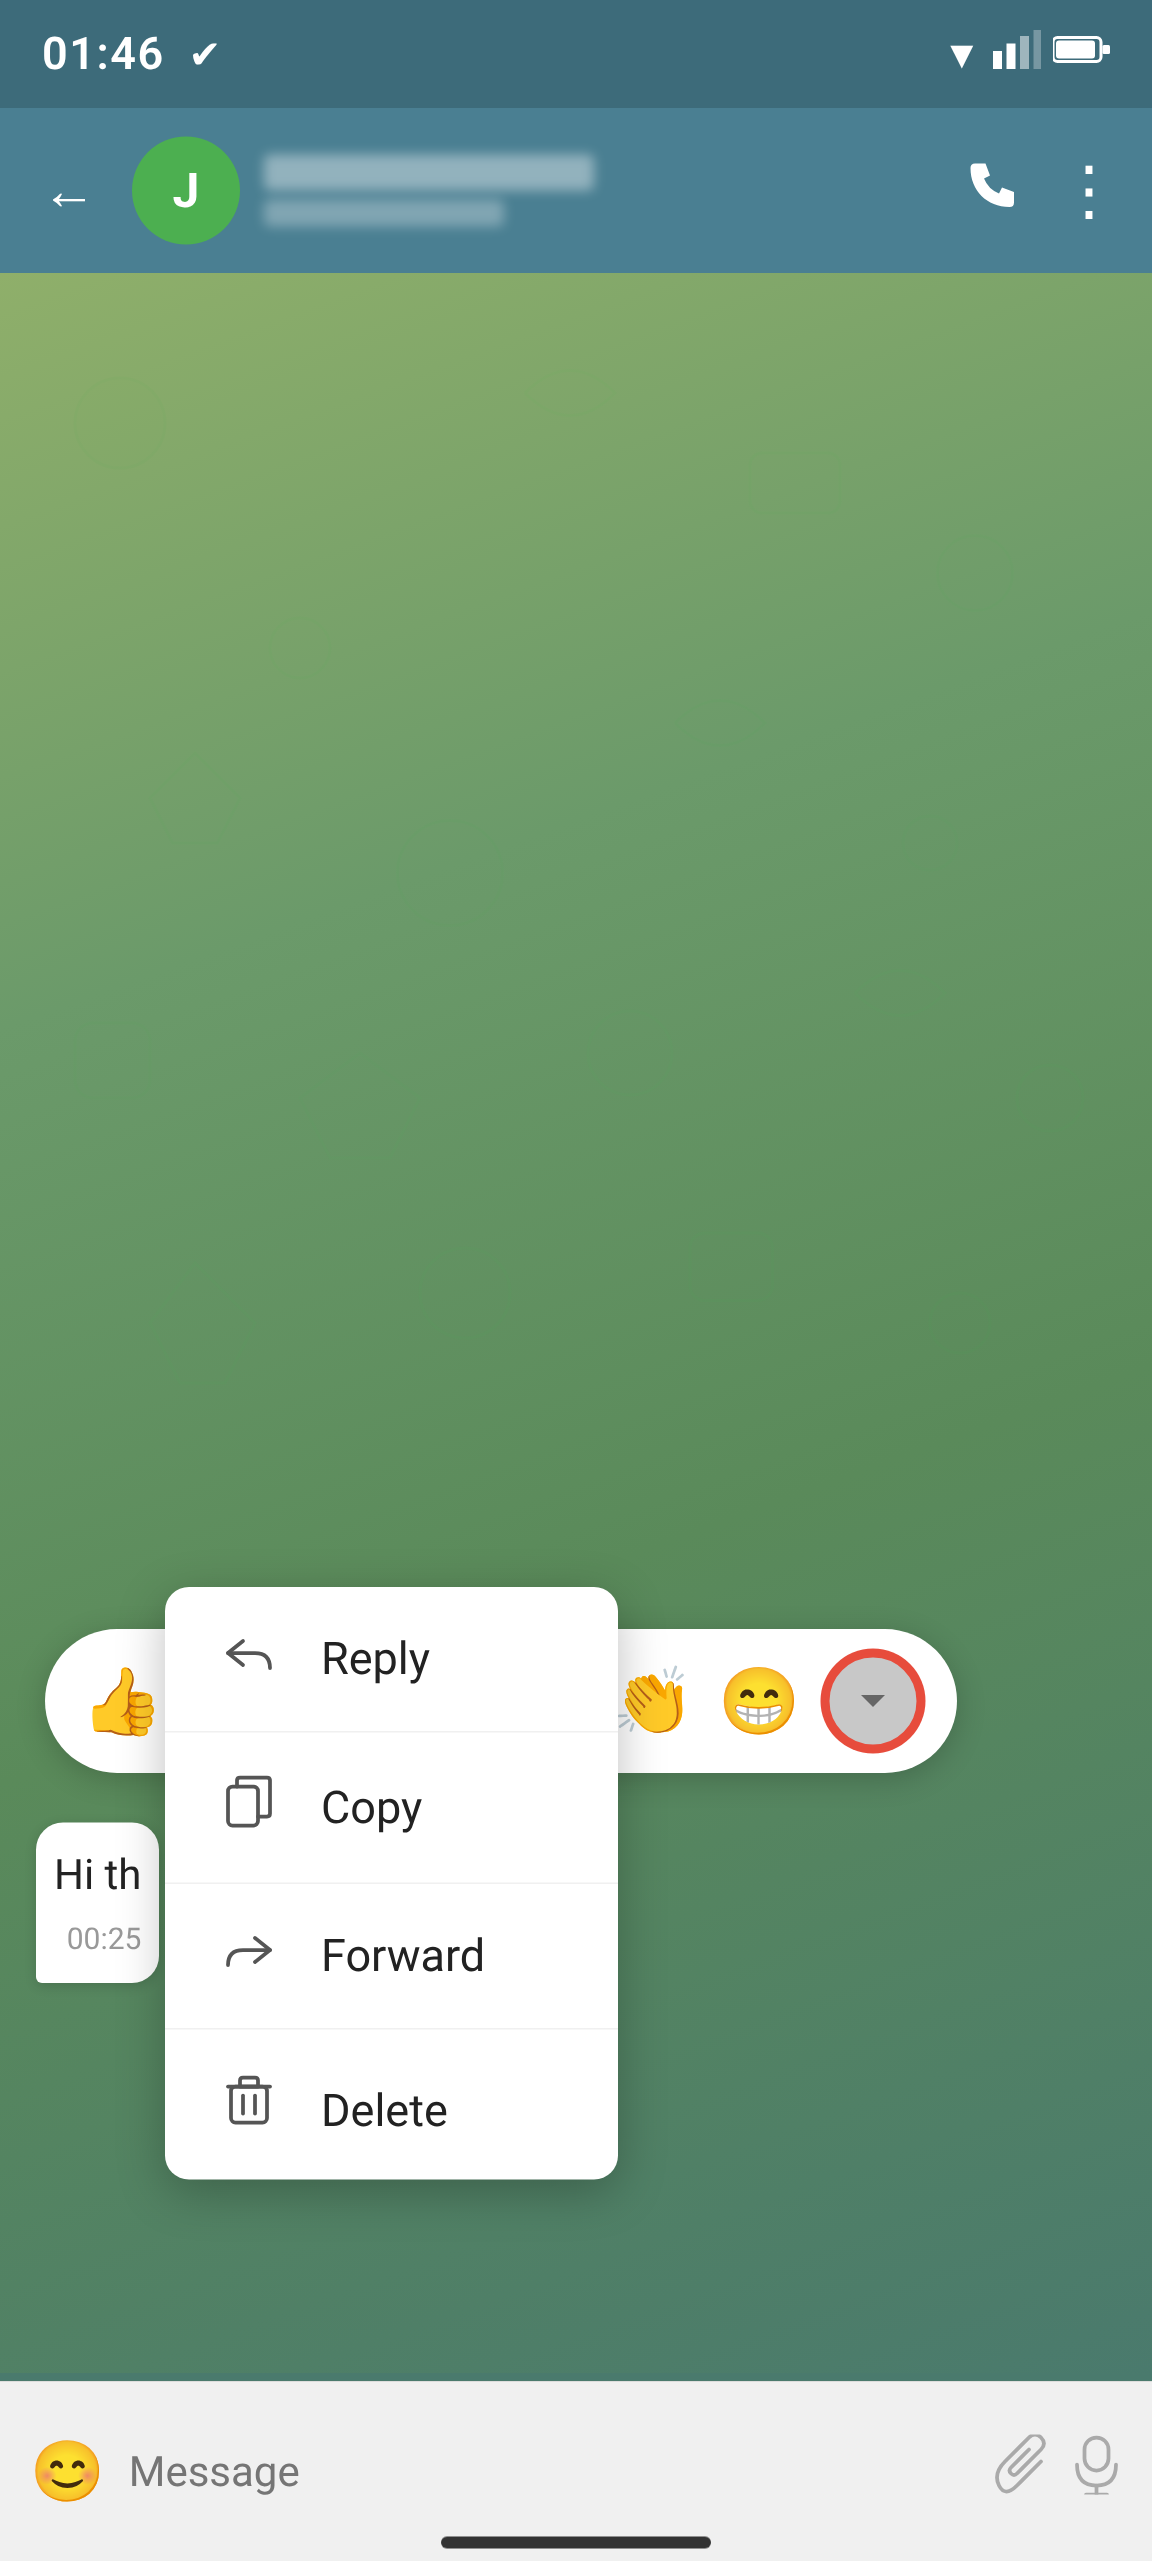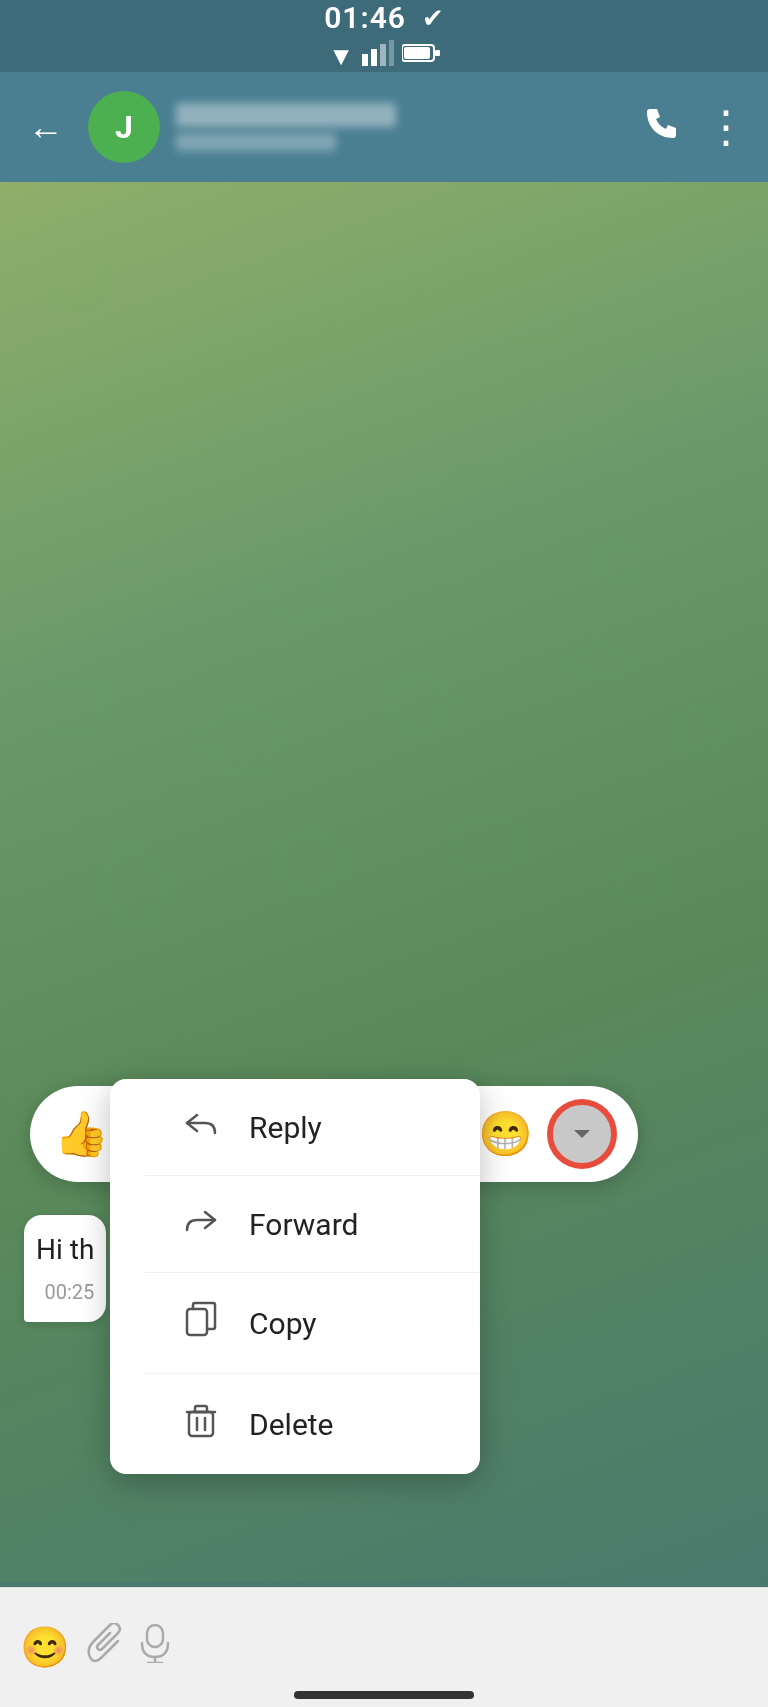--- a/index.html
+++ b/index.html
@@ -18,21 +18,20 @@
     .status-bar {
       width: 100%;
       height: 72px;
       background: #3d6b7a;
       display: flex;
       align-items: center;
       justify-content: space-between;
       padding: 0 28px;
       position: relative;
       z-index: 10;
-      flex-direction: column;
     }
 
     .status-left {
       display: flex;
       align-items: center;
       gap: 16px;
     }
 
     .status-time {
       color: white;
@@ -200,42 +199,42 @@
       font-size: 28px;
       color: #666;
       position: relative;
       border: 3px solid #e74c3c;
       box-shadow: 0 0 0 3px #e74c3c;
     }
 
     
     .context-menu {
       position: absolute;
-      bottom: 108px;
+      bottom: 129px;
       left: 110px;
       background: white;
       border-radius: 16px;
-      width: 370px;
+      width: 302px;
       box-shadow: 0 8px 32px rgba(0,0,0,0.25);
       z-index: 30;
       overflow: hidden;
-      padding-left: 35px;
     }
 
     .menu-item {
       display: flex;
       align-items: center;
       padding: 28px 36px;
       gap: 28px;
       cursor: pointer;
       border-bottom: 1px solid #f0f0f0;
     }
 
     .menu-item:last-child {
       border-bottom: none;
+      align-items: flex-end;
     }
 
     .menu-icon {
       font-size: 32px;
       color: #555;
       width: 40px;
       text-align: center;
       flex-shrink: 0;
     }
 
@@ -399,36 +398,36 @@
         <svg width="36" height="32" viewBox="0 0 36 32" fill="none" stroke="#555" stroke-width="2.5" stroke-linecap="round" stroke-linejoin="round">
           <path d="M14 8 L4 16 L14 24"></path>
           <path d="M4 16 H22 Q32 16 32 26"></path>
         </svg>
       </span>
       <span class="menu-label">Reply</span>
     </div>
 
     <div class="menu-item">
       <span class="menu-icon">
+        <svg width="32" height="36" viewBox="0 0 32 36" fill="none" stroke="#555" stroke-width="2.5" stroke-linecap="round" stroke-linejoin="round">
+          <rect x="2" y="8" width="20" height="26" rx="3"></rect>
+          <path d="M8 8 V4 Q8 2 10 2 H28 Q30 2 30 4 V26 Q30 28 28 28 H22"></path>
+        </svg>
+      </span>
+      <span class="menu-label">Copy</span>
+    </div>
+
+    <div class="menu-item">
+      <span class="menu-icon">
         <svg width="36" height="32" viewBox="0 0 36 32" fill="none" stroke="#555" stroke-width="2.5" stroke-linecap="round" stroke-linejoin="round">
           <path d="M22 8 L32 16 L22 24"></path>
           <path d="M32 16 H14 Q4 16 4 26"></path>
         </svg>
       </span>
       <span class="menu-label">Forward</span>
-    </div>
-
-    <div class="menu-item">
-      <span class="menu-icon">
-        <svg width="32" height="36" viewBox="0 0 32 36" fill="none" stroke="#555" stroke-width="2.5" stroke-linecap="round" stroke-linejoin="round">
-          <rect x="2" y="8" width="20" height="26" rx="3"></rect>
-          <path d="M8 8 V4 Q8 2 10 2 H28 Q30 2 30 4 V26 Q30 28 28 28 H22"></path>
-        </svg>
-      </span>
-      <span class="menu-label">Copy</span>
     </div>
 
 
     <div class="menu-item">
       <span class="menu-icon">
         <svg width="32" height="36" viewBox="0 0 32 36" fill="none" stroke="#555" stroke-width="2.5" stroke-linecap="round" stroke-linejoin="round">
           <rect x="4" y="10" width="24" height="24" rx="3"></rect>
           <path d="M2 10 H30"></path>
           <path d="M12 4 H20 Q22 4 22 6 V10 H10 V6 Q10 4 12 4Z"></path>
           <line x1="12" y1="16" x2="12" y2="28"></line>
@@ -437,20 +436,21 @@
       </span>
       <span class="menu-label">Delete</span>
     </div>
 
   </div>
 
 </div>
 
 <div class="bottom-bar">
   <span class="emoji-btn">😊</span>
+  <input type="text" class="message-input" placeholder="Message" style="">
   <span class="attach-btn">
     <svg width="36" height="40" viewBox="0 0 36 40" fill="none" stroke="#aaa" stroke-width="2.5" stroke-linecap="round">
       <path d="M32 18 L16 34 Q8 42 4 34 Q0 26 8 18 L24 2 Q28 -2 32 2 Q36 6 32 10 L16 26 Q14 28 12 26 Q10 24 12 22 L24 10"></path>
     </svg>
   </span>
   <span class="mic-btn">
     <svg width="34" height="40" viewBox="0 0 34 40" fill="none" stroke="#aaa" stroke-width="2.5" stroke-linecap="round">
       <rect x="9" y="2" width="16" height="22" rx="8"></rect>
       <path d="M4 20 Q4 34 17 34 Q30 34 30 20"></path>
       <line x1="17" y1="34" x2="17" y2="40"></line>

